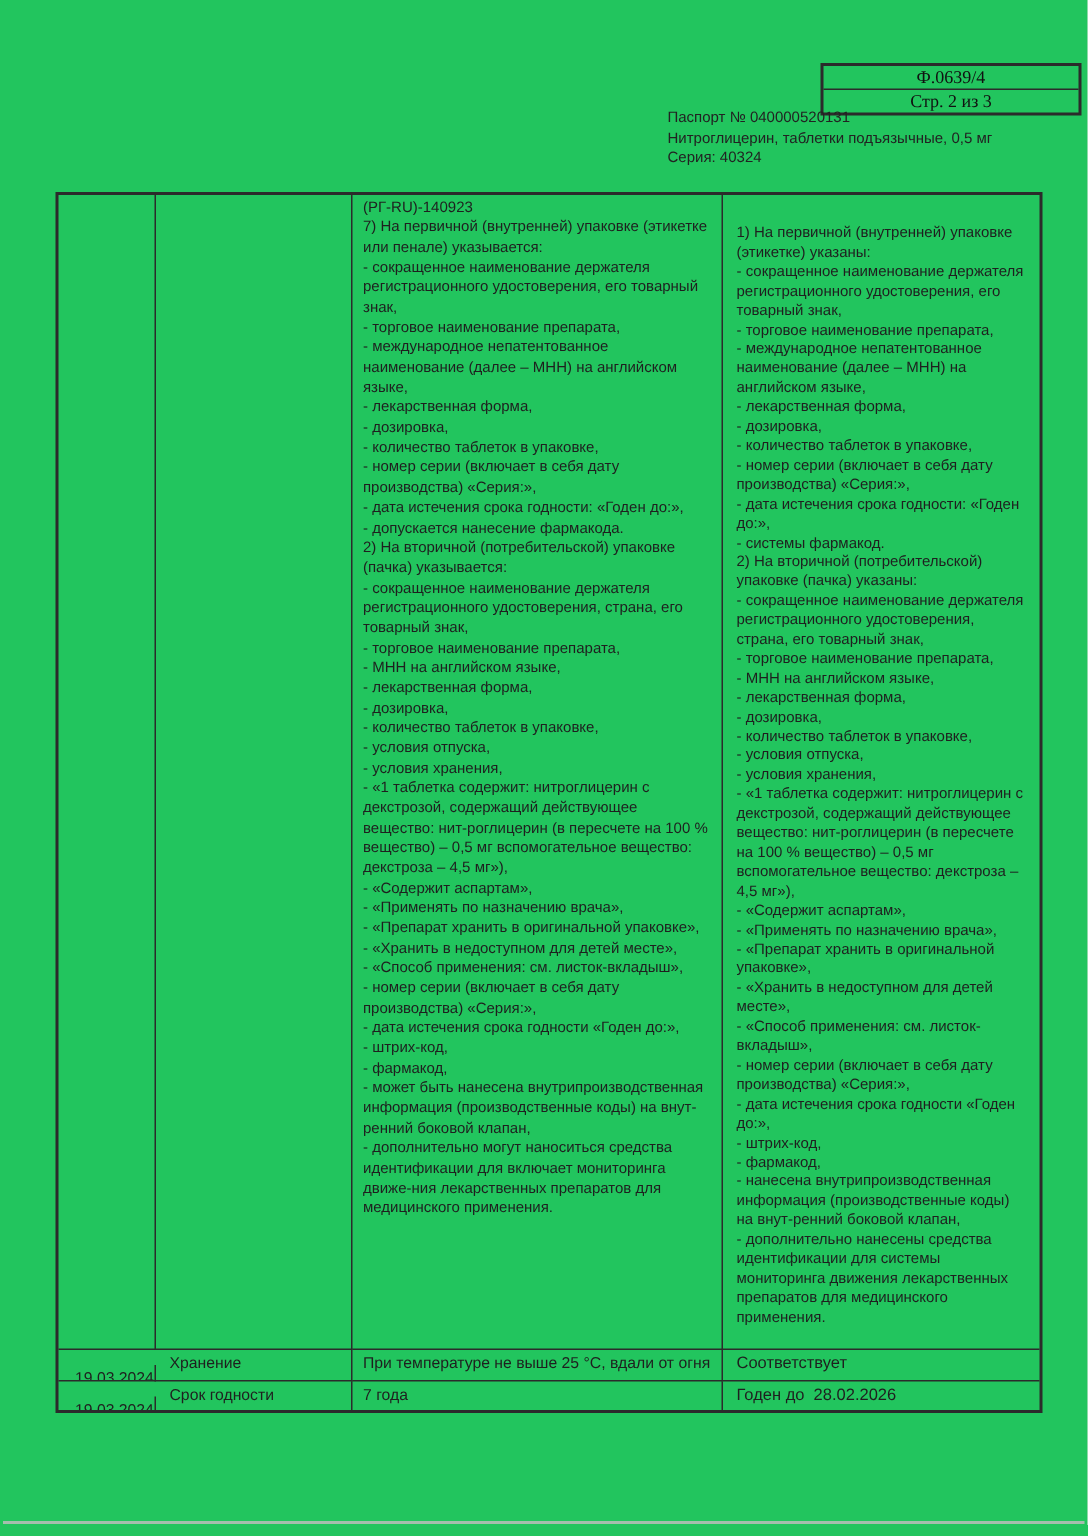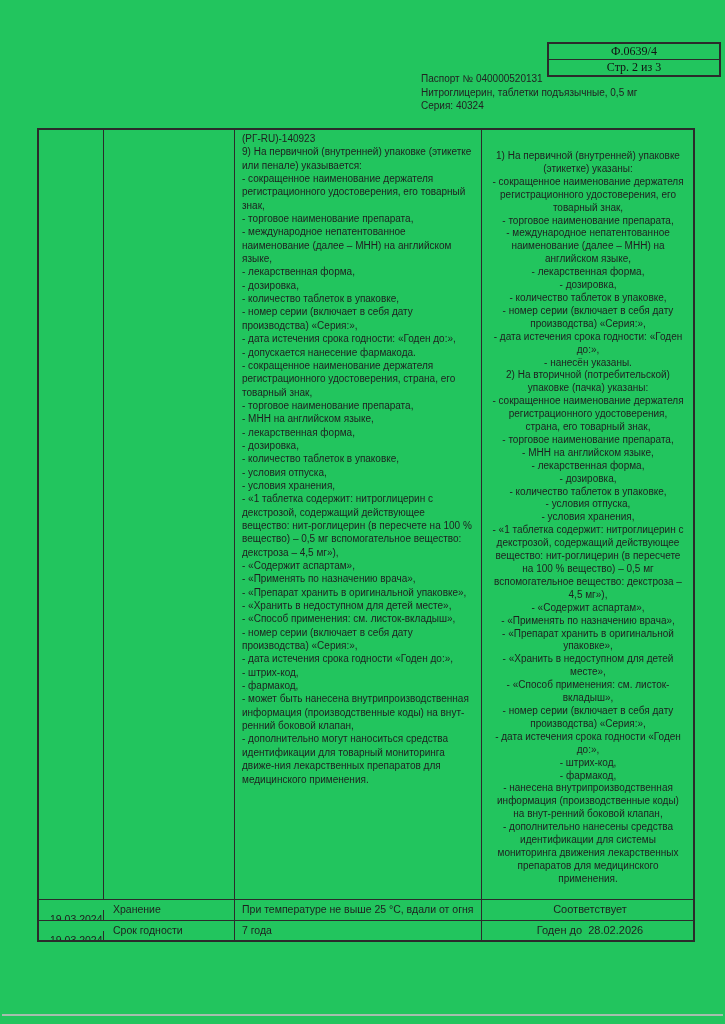--- a/index.html
+++ b/index.html
@@ -16,40 +16,40 @@
     position:absolute;left:547px;top:42px;width:170px;
     border:2px solid #2b2b2b;
     font-family:"Liberation Serif",serif;
     font-size:12px;color:#111;
     text-align:center;
   }
   .form-box-cell{height:15px;line-height:15px;}
   .form-box-cell:first-child{border-bottom:1.5px solid #2b2b2b;}
   
   .doc-meta{
-    position:absolute;left:421px;top:72px;
+    position:absolute;left:445px;top:72px;
     font-size:10px;line-height:13.5px;color:#222;
   }
   
   .main-table{
     position:absolute;left:37px;top:128px;
     display:grid;
     grid-template-columns:65px 131px 247px 211px;
     grid-template-rows:770px 21px 19px;
     border:2px solid #2b2b2b;
     box-sizing:content-box;
   }
   .cell{
     border-right:1.5px solid #2b2b2b;
     border-bottom:1.5px solid #2b2b2b;
     box-sizing:border-box;
     overflow:hidden;
     font-size:10px;
   }
-  .cell.last-col{border-right:none;text-align:center;}
+  .cell.last-col{border-right:none;}
   .cell.last-row{border-bottom:none;}
   .req-col{padding:2px 6px 2px 7px;line-height:13.35px;}
   .res-col{padding:20px 8px 2px 9px;line-height:12.9px;}
   .para{margin:0;}
   .b-date{padding:3px 4px 0 11px;line-height:13px;font-size:10.5px;margin-top:10px;}
   .b-param{padding:3px 4px 0 9px;line-height:13px;font-size:10.5px;}
   .b-req{padding:3px 4px 0 7px;line-height:13px;font-size:10.5px;white-space:pre-wrap;}
   .b-res{padding:3px 4px 0 9px;line-height:13px;font-size:11px;white-space:pre-wrap;}
   
   .scan-line{
@@ -72,62 +72,63 @@
     <div>Нитроглицерин, таблетки подъязычные, 0,5 мг</div>
     <div>Серия: 40324</div>
   </div>
 
   <div class="main-table">
 
     <div class="cell"></div>
     <div class="cell"></div>
     <div class="cell req-col">
         <div class="para">(РГ-RU)-140923</div>
-        <div class="para">9) На первичной (внутренней) упаковке (этикетке или пенале) указывается:</div>
+        <div class="para">7) На первичной (внутренней) упаковке (этикетке или пенале) указывается:</div>
         <div class="para">- сокращенное наименование держателя регистрационного удостоверения, его товарный знак,</div>
         <div class="para">- торговое наименование препарата,</div>
         <div class="para">- международное непатентованное наименование (далее – МНН) на английском языке,</div>
         <div class="para">- лекарственная форма,</div>
         <div class="para">- дозировка,</div>
         <div class="para">- количество таблеток в упаковке,</div>
         <div class="para">- номер серии (включает в себя дату производства) «Серия:»,</div>
         <div class="para">- дата истечения срока годности: «Годен до:»,</div>
         <div class="para">- допускается нанесение фармакода.</div>
+        <div class="para">2) На вторичной (потребительской) упаковке (пачка) указывается:</div>
         <div class="para">- сокращенное наименование держателя регистрационного удостоверения, страна, его товарный знак,</div>
         <div class="para">- торговое наименование препарата,</div>
         <div class="para">- МНН на английском языке,</div>
         <div class="para">- лекарственная форма,</div>
         <div class="para">- дозировка,</div>
         <div class="para">- количество таблеток в упаковке,</div>
         <div class="para">- условия отпуска,</div>
         <div class="para">- условия хранения,</div>
         <div class="para">- «1 таблетка содержит: нитроглицерин с декстрозой, содержащий действующее вещество: нит-роглицерин (в пересчете на 100 % вещество) – 0,5 мг вспомогательное вещество: декстроза – 4,5 мг»),</div>
         <div class="para">- «Содержит аспартам»,</div>
         <div class="para">- «Применять по назначению врача»,</div>
         <div class="para">- «Препарат хранить в оригинальной упаковке»,</div>
         <div class="para">- «Хранить в недоступном для детей месте»,</div>
         <div class="para">- «Способ применения: см. листок-вкладыш»,</div>
         <div class="para">- номер серии (включает в себя дату производства) «Серия:»,</div>
         <div class="para">- дата истечения срока годности «Годен до:»,</div>
         <div class="para">- штрих-код,</div>
         <div class="para">- фармакод,</div>
         <div class="para">- может быть нанесена внутрипроизводственная информация (производственные коды) на внут-ренний боковой клапан,</div>
-        <div class="para">- дополнительно могут наноситься средства идентификации для товарный мониторинга движе-ния лекарственных препаратов для медицинского применения.</div>
+        <div class="para">- дополнительно могут наноситься средства идентификации для включает мониторинга движе-ния лекарственных препаратов для медицинского применения.</div>
       </div>
     <div class="cell res-col last-col">
         <div class="para">1) На первичной (внутренней) упаковке (этикетке) указаны:</div>
         <div class="para">- сокращенное наименование держателя регистрационного удостоверения, его товарный знак,</div>
         <div class="para">- торговое наименование препарата,</div>
         <div class="para">- международное непатентованное наименование (далее – МНН) на английском языке,</div>
         <div class="para">- лекарственная форма,</div>
         <div class="para">- дозировка,</div>
         <div class="para">- количество таблеток в упаковке,</div>
         <div class="para">- номер серии (включает в себя дату производства) «Серия:»,</div>
         <div class="para">- дата истечения срока годности: «Годен до:»,</div>
-        <div class="para">-  нанесён указаны.</div>
+        <div class="para">-  системы фармакод.</div>
         <div class="para">2) На вторичной (потребительской) упаковке (пачка) указаны:</div>
         <div class="para">- сокращенное наименование держателя регистрационного удостоверения, страна, его товарный знак,</div>
         <div class="para">- торговое наименование препарата,</div>
         <div class="para">- МНН на английском языке,</div>
         <div class="para">- лекарственная форма,</div>
         <div class="para">- дозировка,</div>
         <div class="para">- количество таблеток в упаковке,</div>
         <div class="para">- условия отпуска,</div>
         <div class="para">- условия хранения,</div>
         <div class="para">- «1 таблетка содержит: нитроглицерин с декстрозой, содержащий действующее вещество: нит-роглицерин (в пересчете на 100 % вещество) – 0,5 мг вспомогательное вещество: декстроза – 4,5 мг»),</div>

